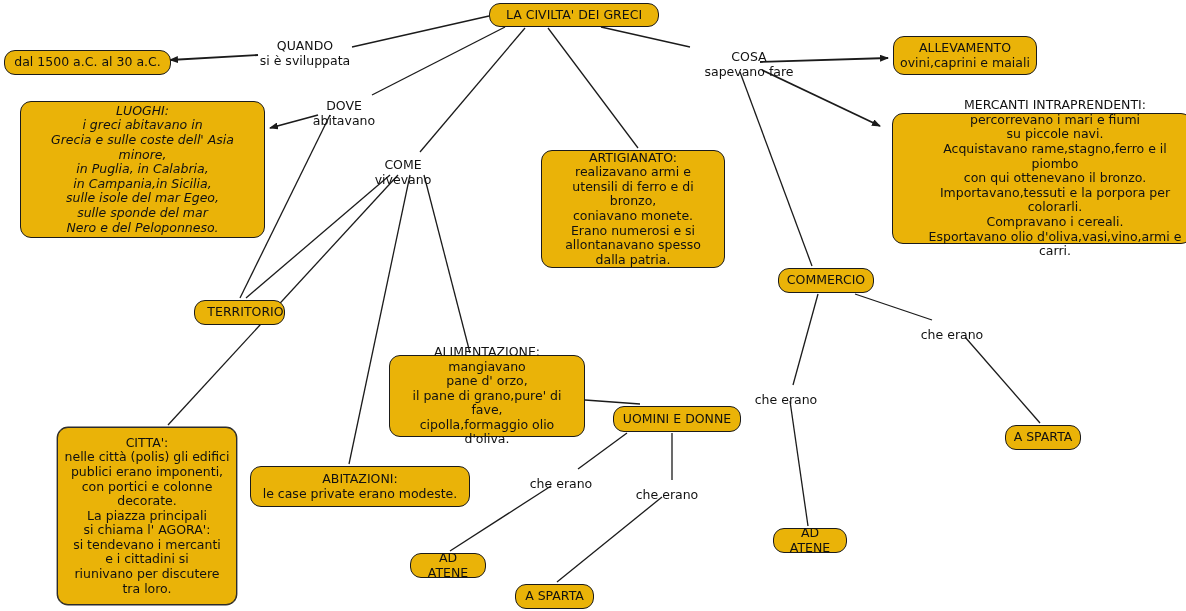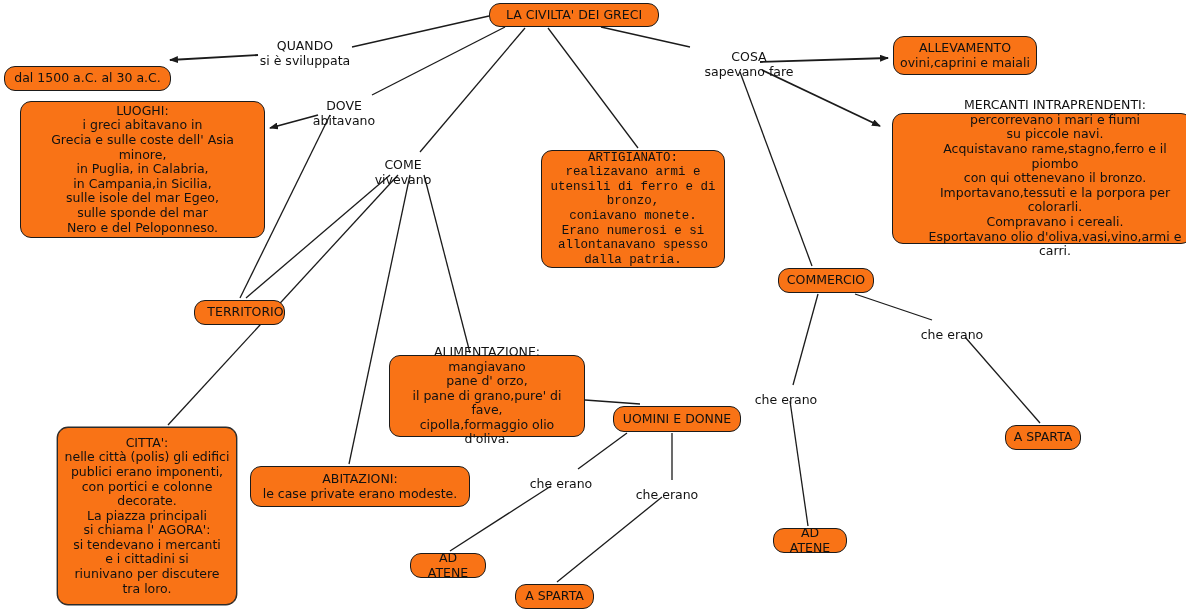--- a/index.html
+++ b/index.html
@@ -18,21 +18,21 @@
   #edges {
     position: absolute;
     left: 0;
     top: 0;
     width: 1186px;
     height: 611px;
   }
   .node {
     position: absolute;
     box-sizing: border-box;
-    background: #f97316;
+    background: #eab308;
     border: 1.4px solid #1b1b1b;
     border-radius: 11px;
     color: #111111;
     font-size: 12.5px;
     line-height: 14.6px;
     text-align: center;
     display: flex;
     align-items: center;
     justify-content: center;
     white-space: pre-line;
@@ -86,40 +86,40 @@
       <line x1="965" y1="337" x2="1040" y2="423" stroke="#1b1b1b" stroke-width="1.3"></line>
       <line x1="818" y1="294" x2="793" y2="385" stroke="#1b1b1b" stroke-width="1.3"></line>
       <line x1="790" y1="401" x2="808" y2="526" stroke="#1b1b1b" stroke-width="1.3"></line>
       <line x1="627" y1="433" x2="578" y2="469" stroke="#1b1b1b" stroke-width="1.3"></line>
       <line x1="551" y1="486" x2="450" y2="551" stroke="#1b1b1b" stroke-width="1.3"></line>
       <line x1="672" y1="433" x2="672" y2="480" stroke="#1b1b1b" stroke-width="1.3"></line>
       <line x1="662" y1="497" x2="557" y2="582" stroke="#1b1b1b" stroke-width="1.3"></line>
     </svg>
   <div id="nodes-layer">
       <div class="node" style="left: 489px; top: 3px; width: 170px; height: 24px;">LA CIVILTA' DEI GRECI</div>
-      <div class="node" style="left: 4px; top: 66px; width: 167px; height: 25px; text-align: right;">dal 1500 a.C. al 30 a.C.</div>
+      <div class="node" style="left: 4px; top: 50px; width: 167px; height: 25px; text-align: right;">dal 1500 a.C. al 30 a.C.</div>
       <div class="node" style="left: 893px; top: 36px; width: 144px; height: 39px;">ALLEVAMENTO
 ovini,caprini e maiali</div>
-      <div class="node" style="left: 20px; top: 101px; width: 245px; height: 137px;">LUOGHI:
+      <div class="node" style="left: 20px; top: 101px; width: 245px; height: 137px; font-style: italic;">LUOGHI:
 i greci abitavano in
 Grecia e sulle coste dell' Asia minore,
 in Puglia, in Calabria,
 in Campania,in Sicilia,
 sulle isole del mar Egeo,
 sulle sponde del mar
 Nero e del Peloponneso.</div>
       <div class="node" style="left: 892px; top: 113px; width: 300px; height: 131px; padding-left: 32px;">MERCANTI INTRAPRENDENTI:
 percorrevano i mari e fiumi
 su piccole navi.
 Acquistavano rame,stagno,ferro e il piombo
 con qui ottenevano il bronzo.
 Importavano,tessuti e la porpora per colorarli.
 Compravano i cereali.
 Esportavano olio d'oliva,vasi,vino,armi e carri.</div>
-      <div class="node" style="left: 541px; top: 150px; width: 184px; height: 118px; font-family: Liberation Mono, monospace;">ARTIGIANATO:
+      <div class="node" style="left: 541px; top: 150px; width: 184px; height: 118px;">ARTIGIANATO:
 realizavano armi e
 utensili di ferro e di bronzo,
 coniavano monete.
 Erano numerosi e si
 allontanavano spesso
 dalla patria.</div>
       <div class="node" style="left: 194px; top: 300px; width: 91px; height: 25px; padding-left: 18px;">TERRITORIO</div>
       <div class="node" style="left: 778px; top: 268px; width: 96px; height: 25px;">COMMERCIO</div>
       <div class="node" style="left: 389px; top: 355px; width: 196px; height: 82px;">ALIMENTAZIONE:
 mangiavano

